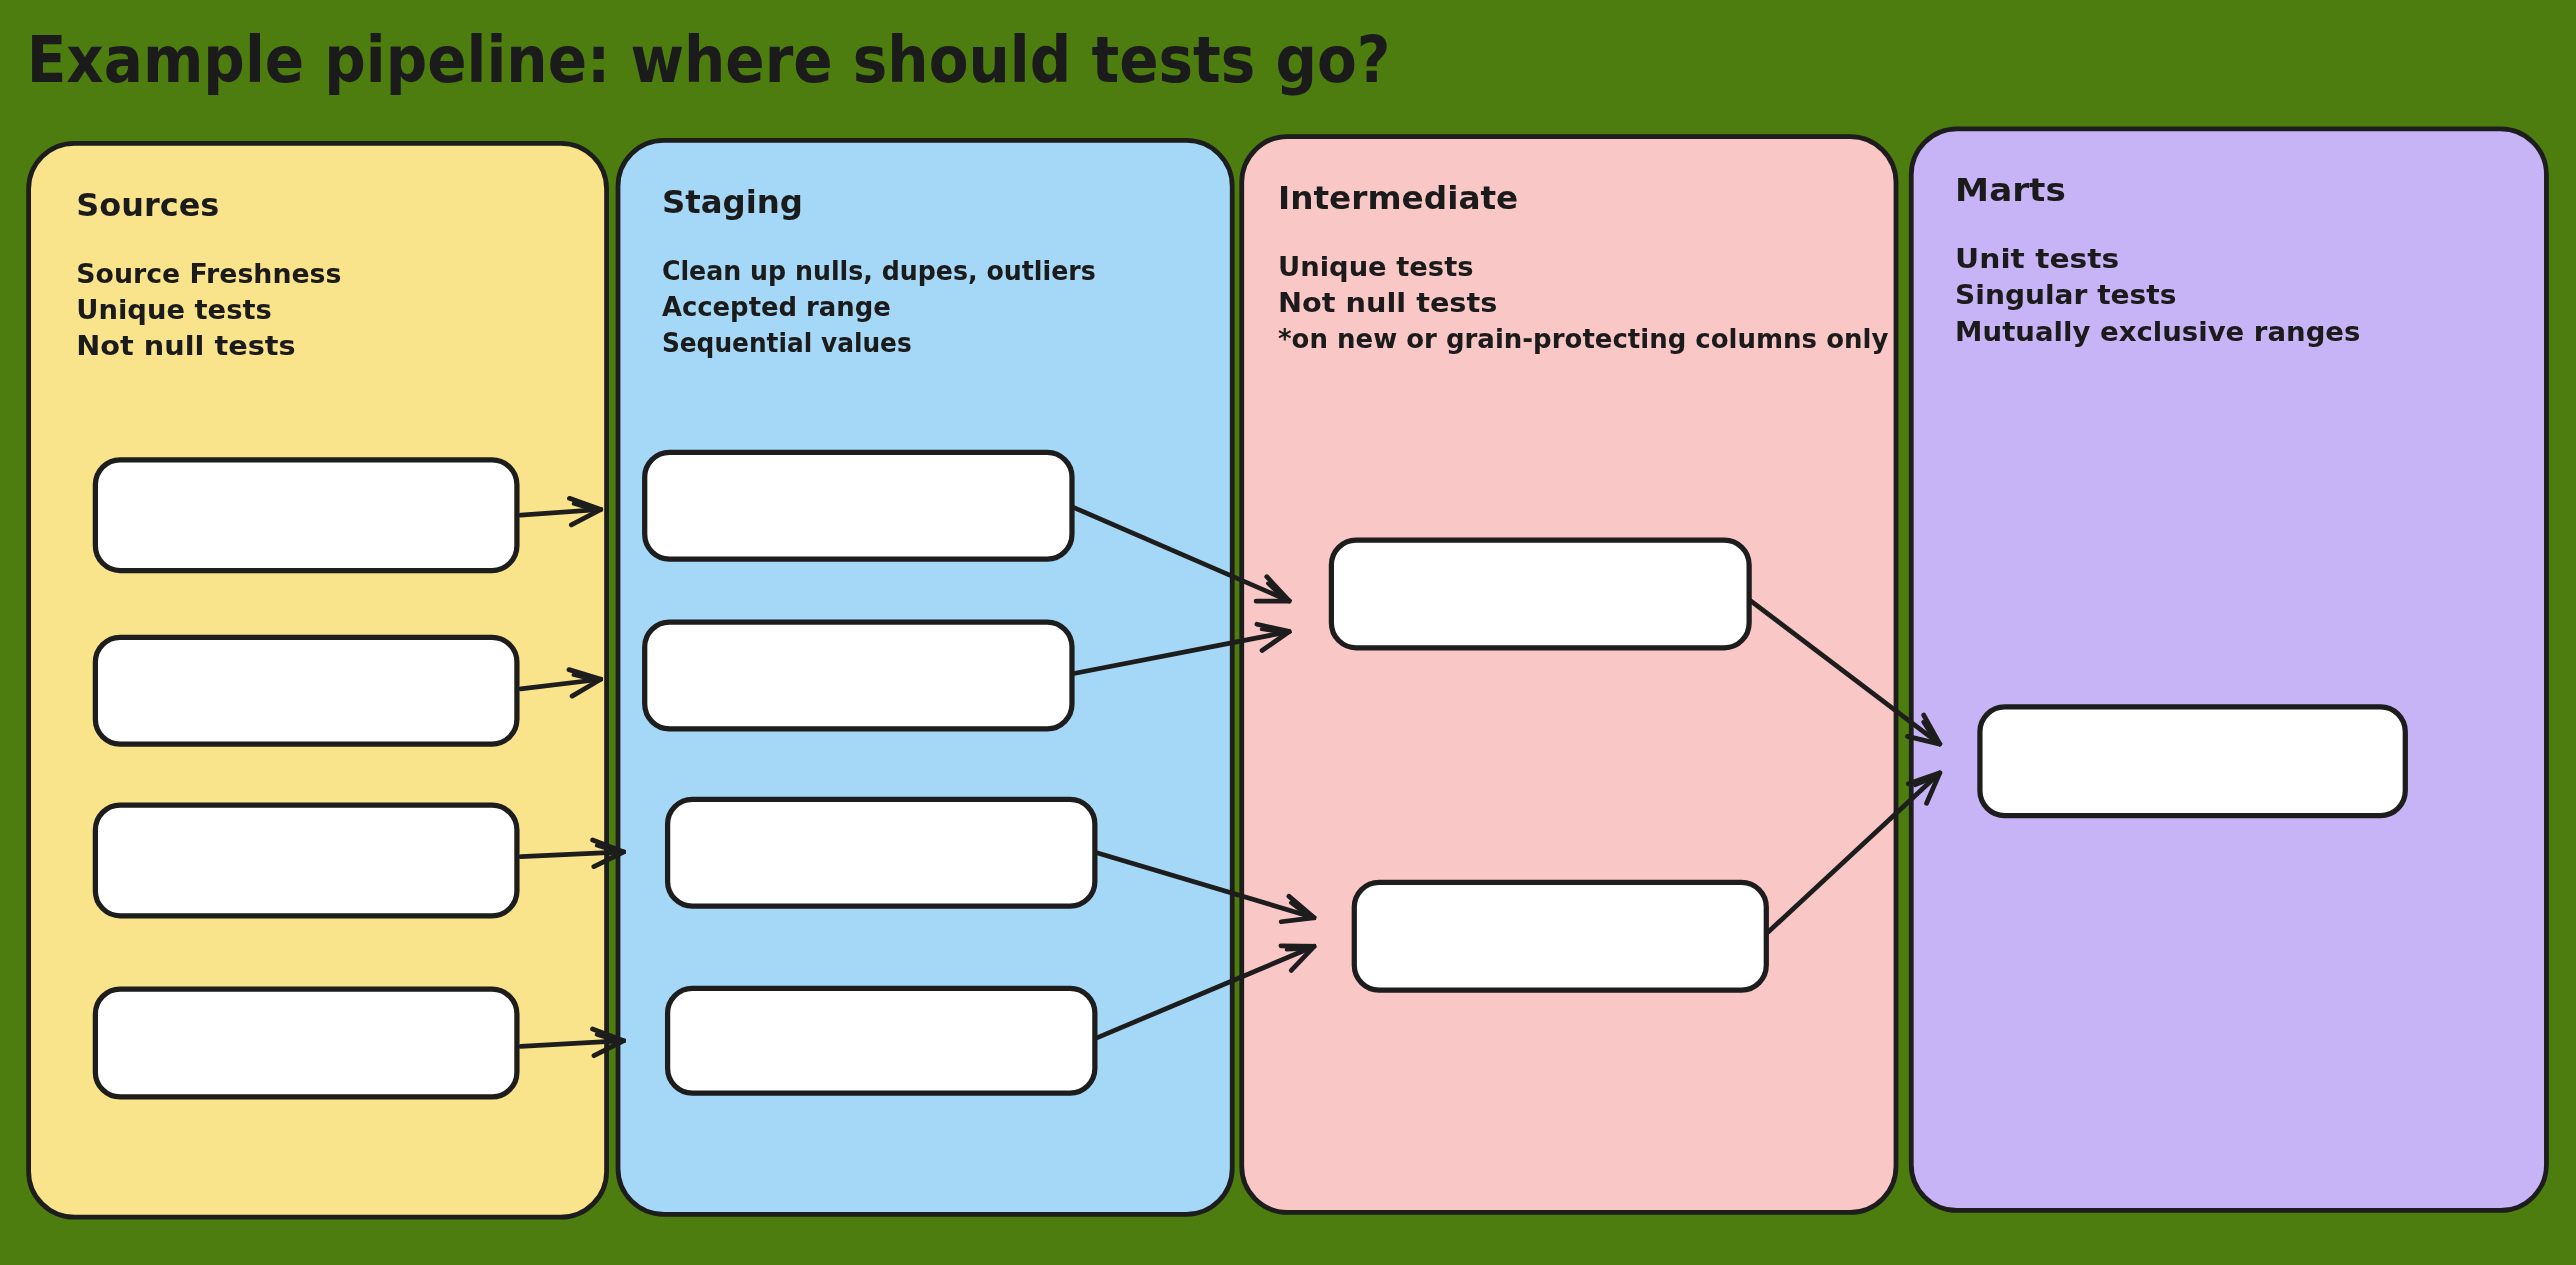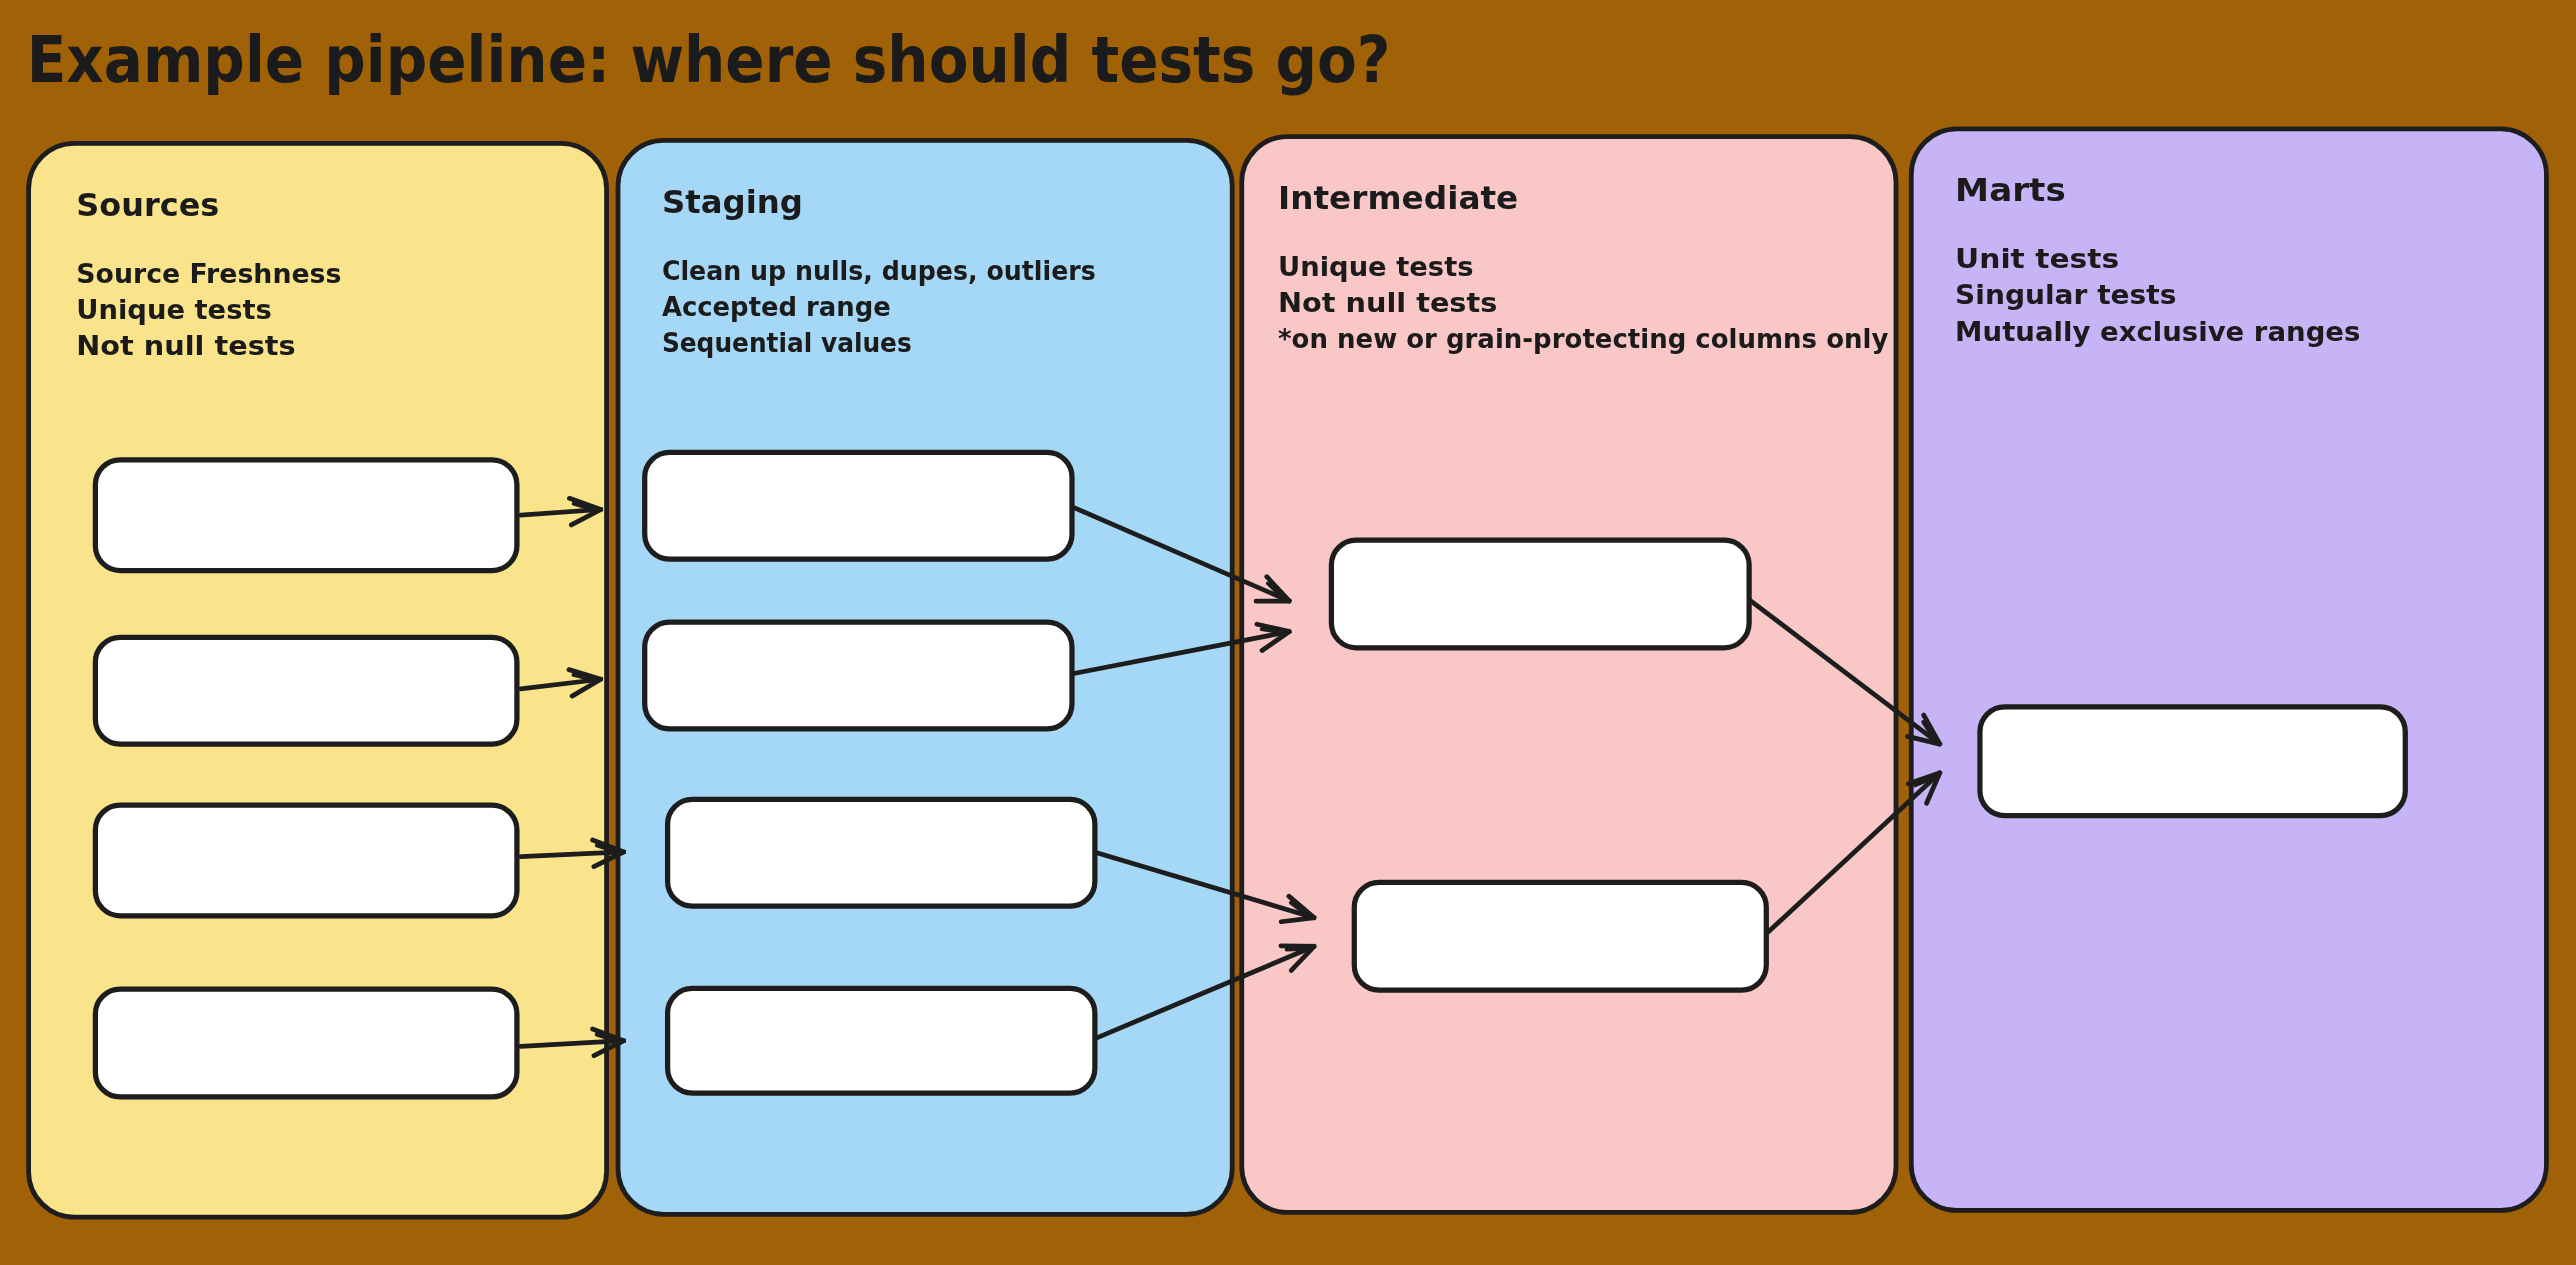--- a/index.html
+++ b/index.html
@@ -1,20 +1,20 @@
 <!DOCTYPE html>
 <html><head>
 <meta charset="utf-8">
 <style>
   html, body { margin: 0; padding: 0; background: #ffffff; }
   .stage {
     position: relative;
     width: 2576px;
     height: 1266px;
-    background: #a16207;
+    background: #4d7c0f;
     overflow: hidden;
   }
   svg { display: block; }
   text {
     fill: #1b1b1b;
     font-family: "DejaVu Sans", "Liberation Sans", sans-serif;
   }
   .title-text { font-size: 68px; font-weight: bold; letter-spacing: 0px; }
   .col-header { font-size: 34px; font-weight: bold; }
   .col-note   { font-size: 28px; font-weight: bold; }

